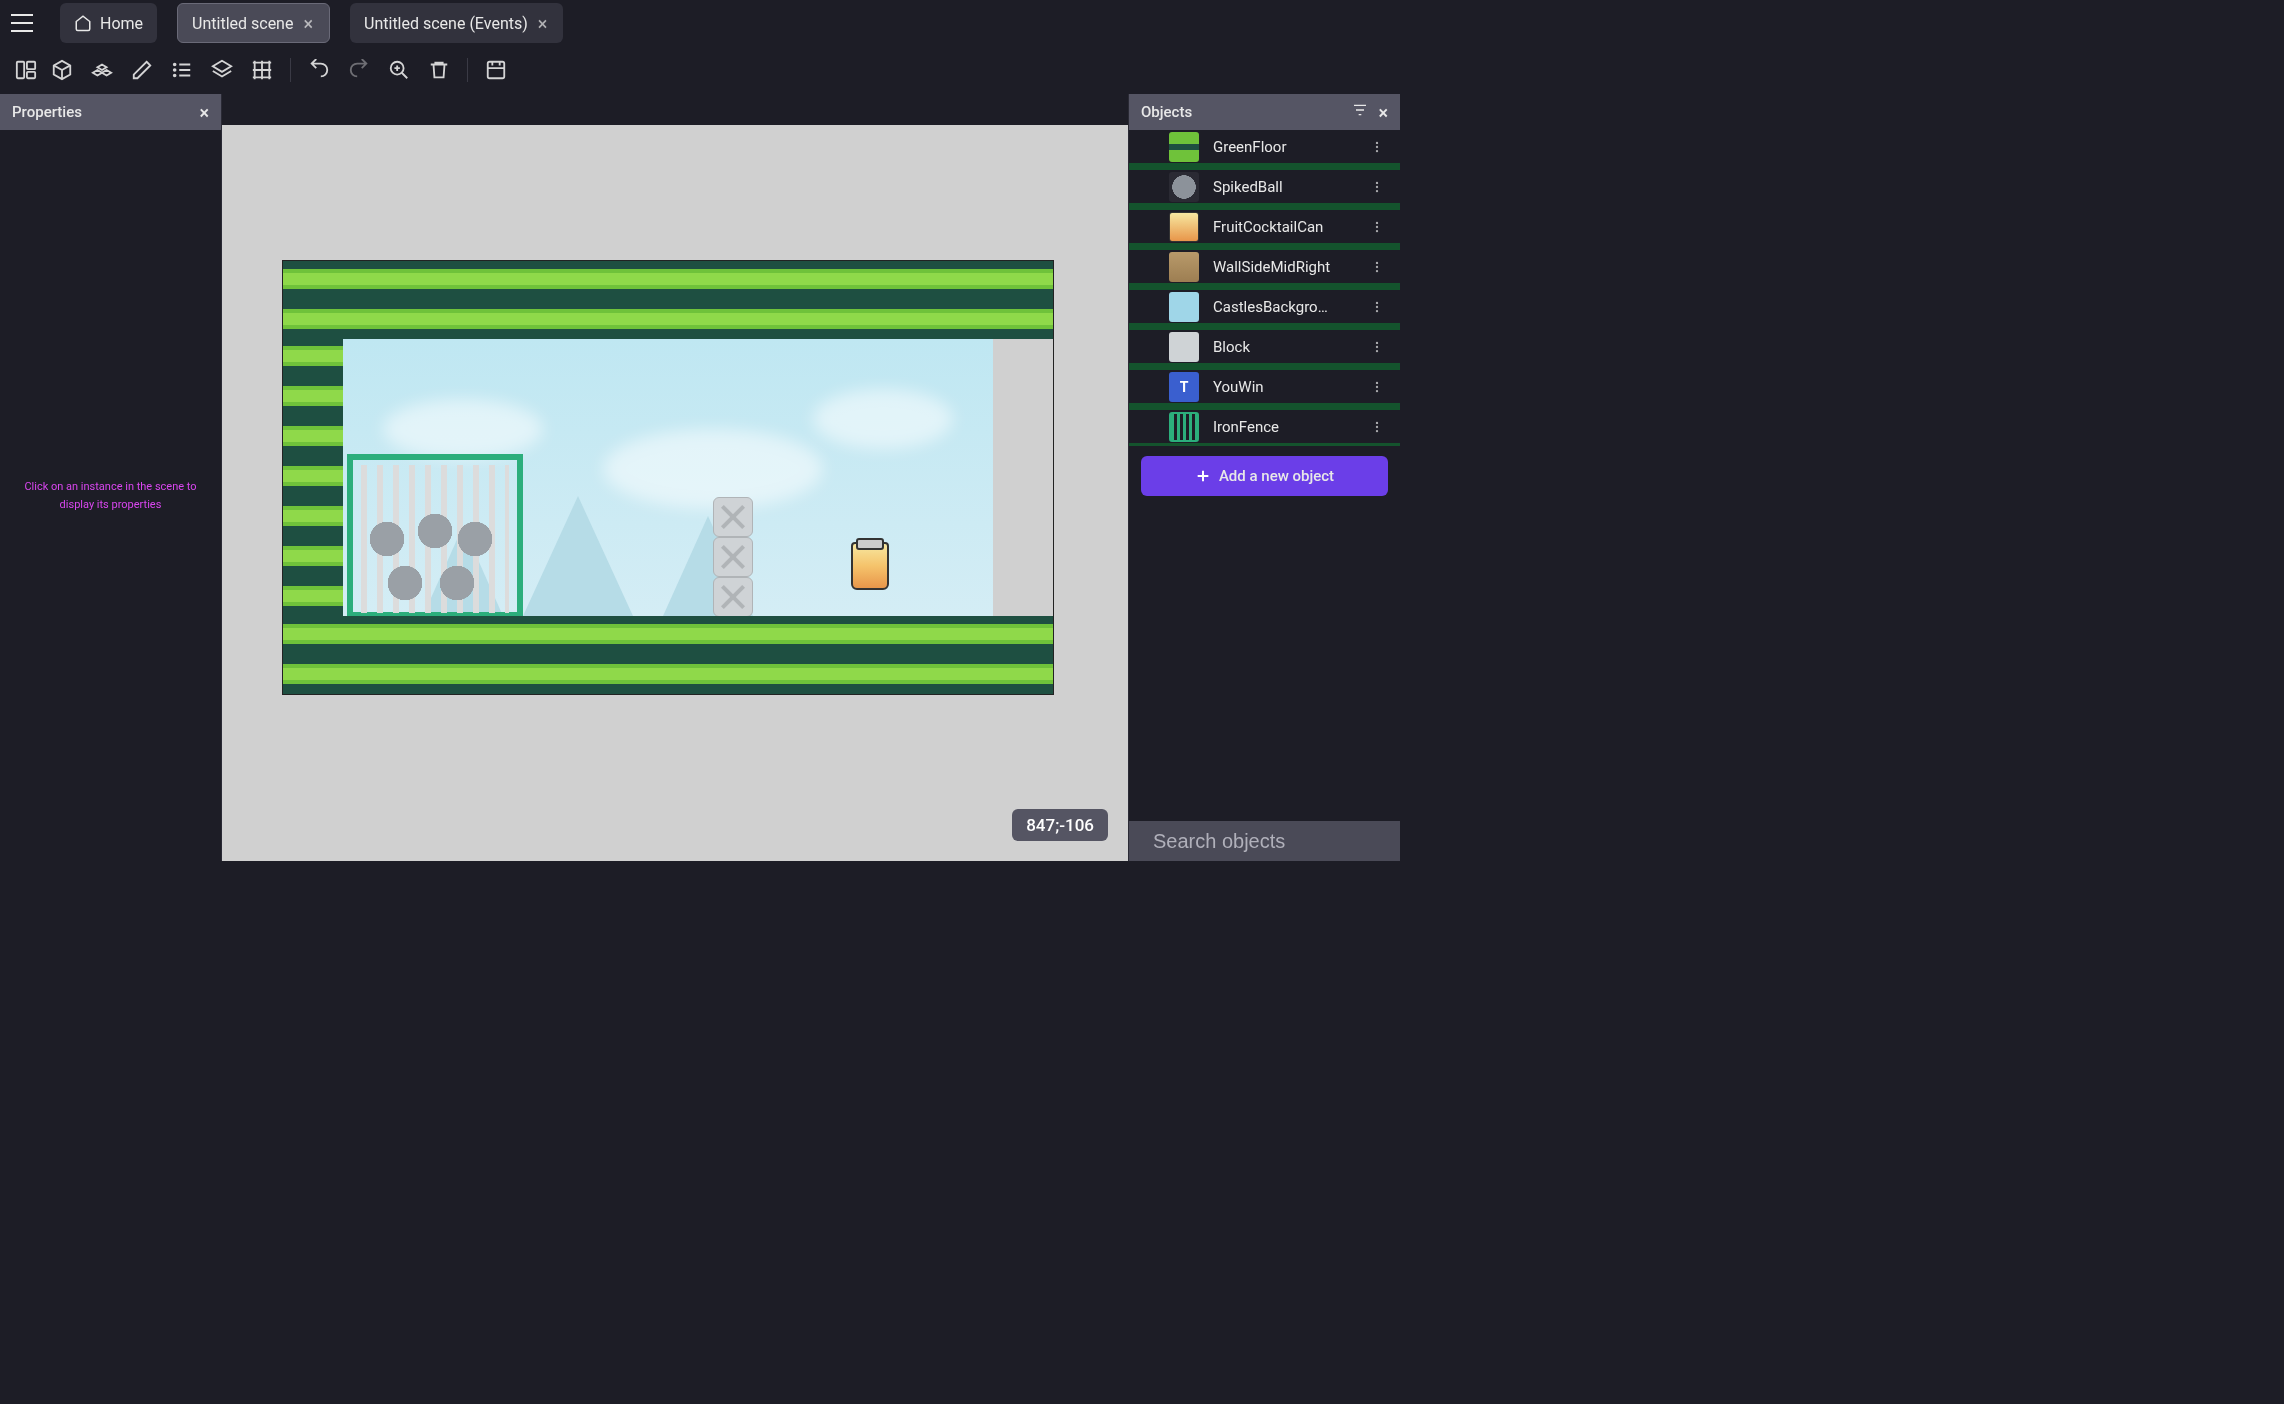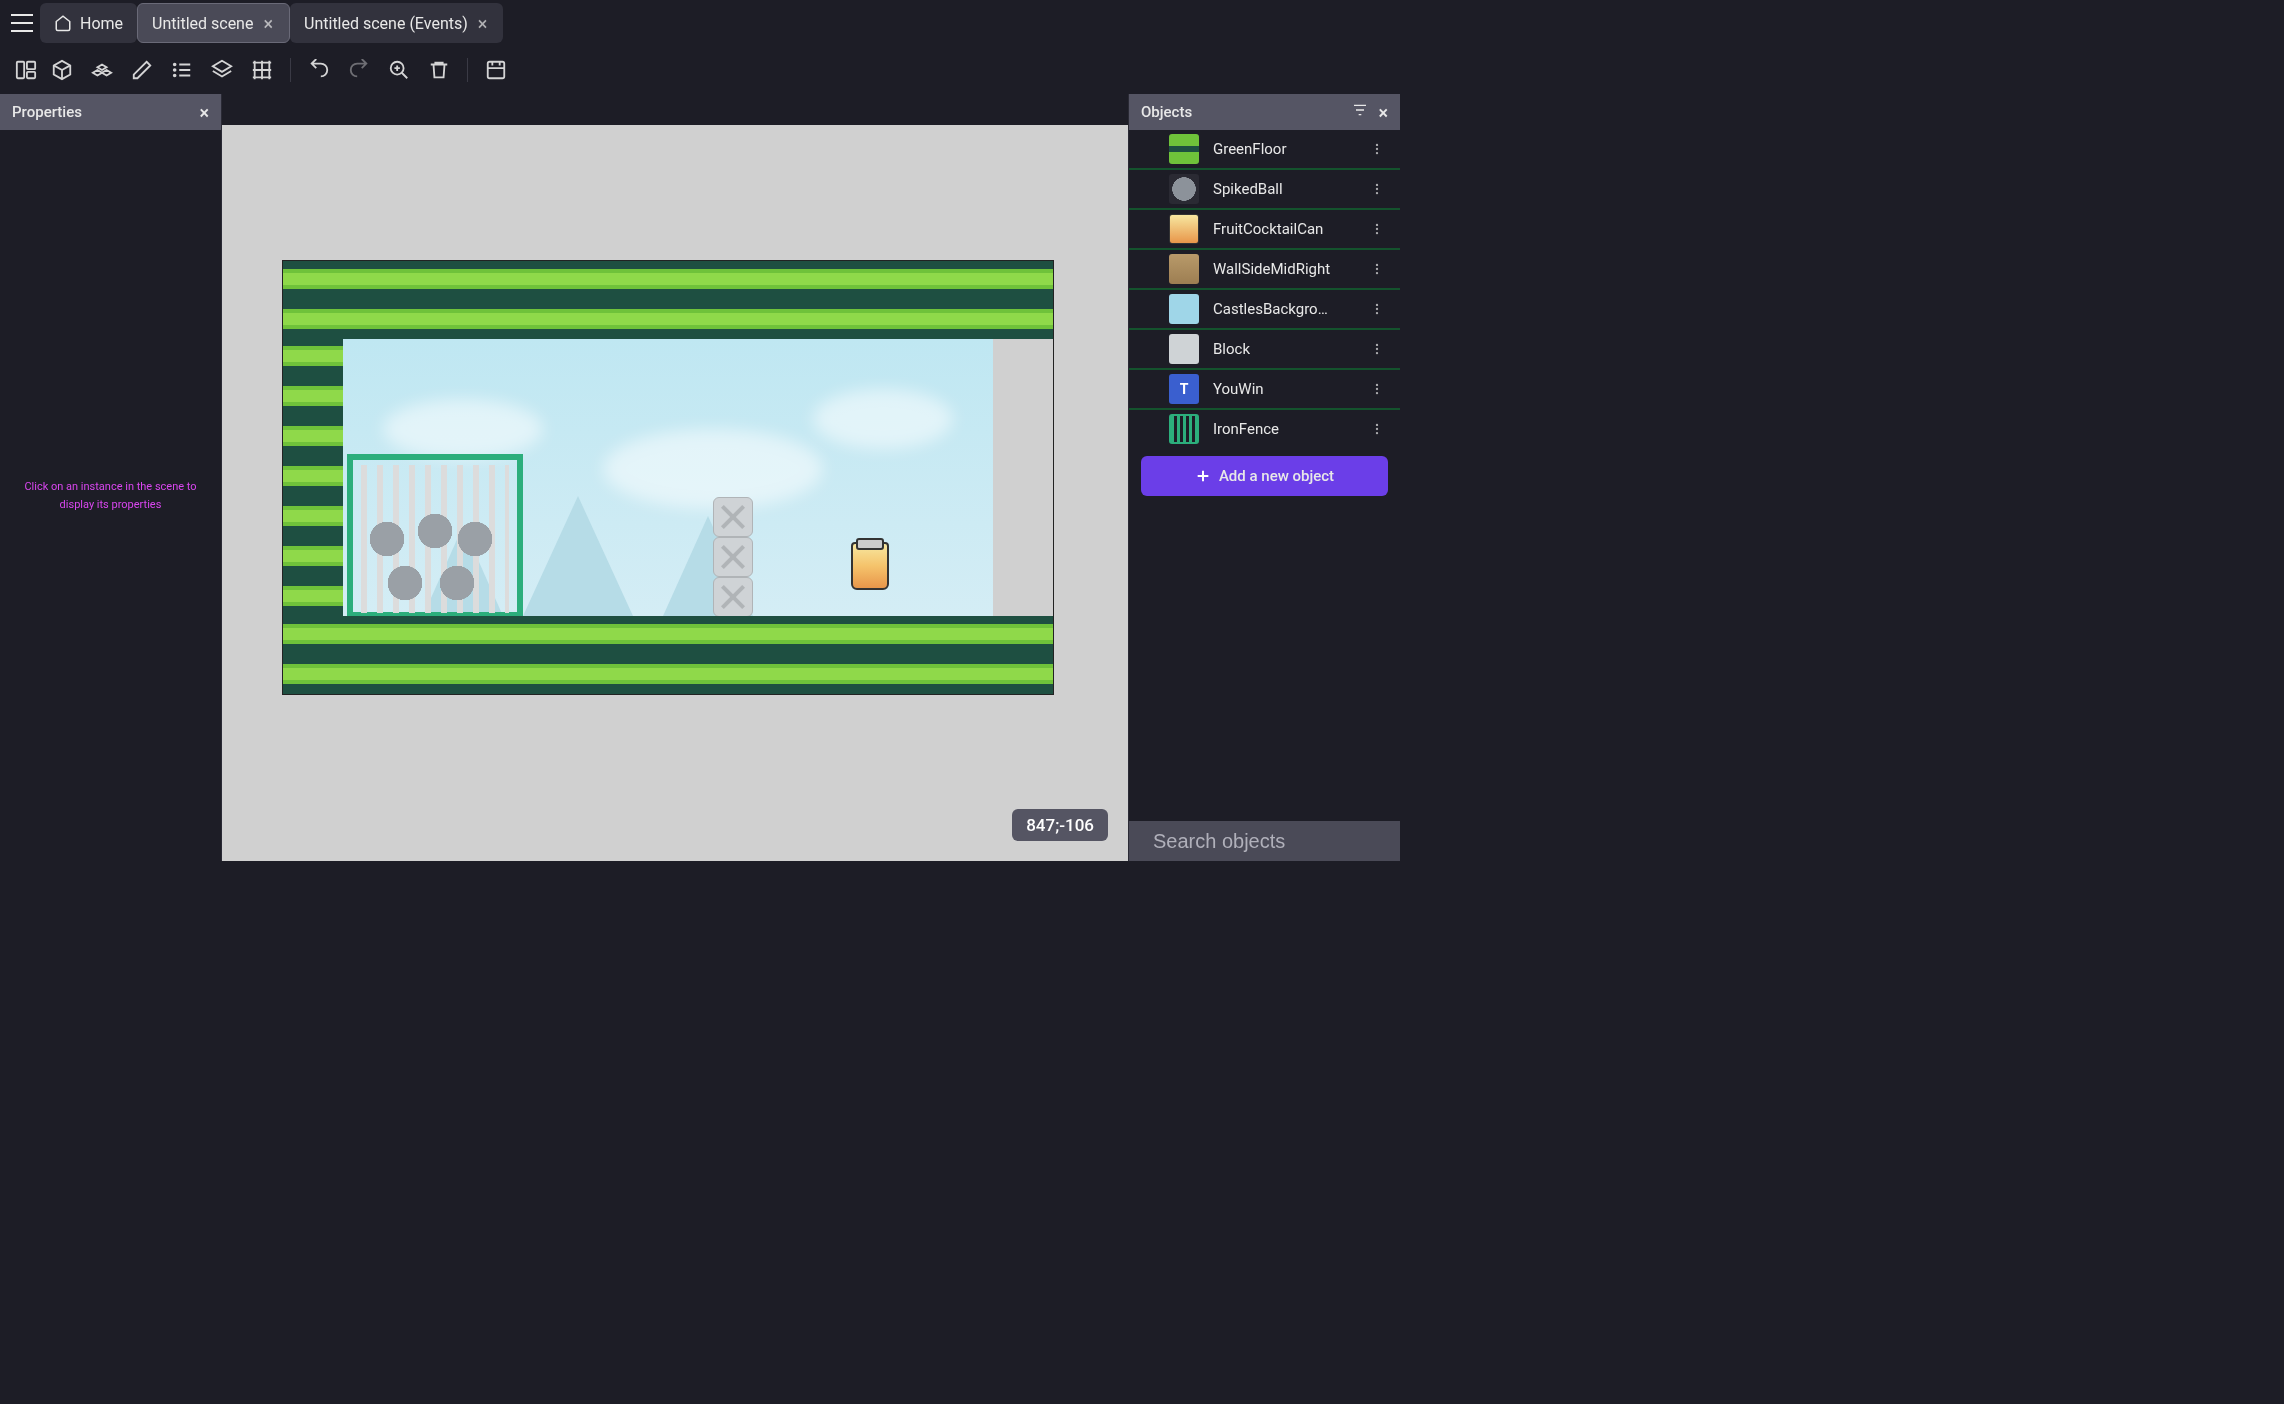--- a/index.html
+++ b/index.html
@@ -13,21 +13,21 @@
   }
   .app { display: flex; flex-direction: column; height: 100%; }
 
   
   .tabbar {
     display: flex;
     align-items: center;
     background: #1d1d26;
     height: 46px;
     padding: 0 4px;
-    gap: 0;
+    gap: 20px;
   }
   .hamburger {
     width: 36px; height: 36px;
     display: flex; align-items: center; justify-content: center;
     cursor: pointer;
     border-radius: 4px;
   }
   .tab {
     display: flex; align-items: center; gap: 8px;
     padding: 0 14px; height: 40px;
@@ -171,21 +171,21 @@
     background: #555563; color: #fff; font-size: 17px;
     padding: 6px 14px; border-radius: 6px;
     font-weight: 500;
   }
 
   
   .obj-list { flex: 1; overflow-y: auto; }
   .obj-row {
     display: flex; align-items: center; gap: 14px;
     padding: 5px 12px; height: 40px;
-    border-bottom: 2px solid #14532d;
+    border-bottom: 7px solid #14532d;
     cursor: pointer; font-size: 15px;
   }
   .obj-thumb {
     width: 30px; height: 30px; border-radius: 3px;
     flex-shrink: 0; display: flex; align-items: center; justify-content: center;
     margin-left: 28px;
   }
   .obj-label { flex: 1; white-space: nowrap; overflow: hidden; text-overflow: ellipsis; }
   .obj-more { opacity: 0.7; cursor: pointer; padding: 4px; }
   .add-btn {

